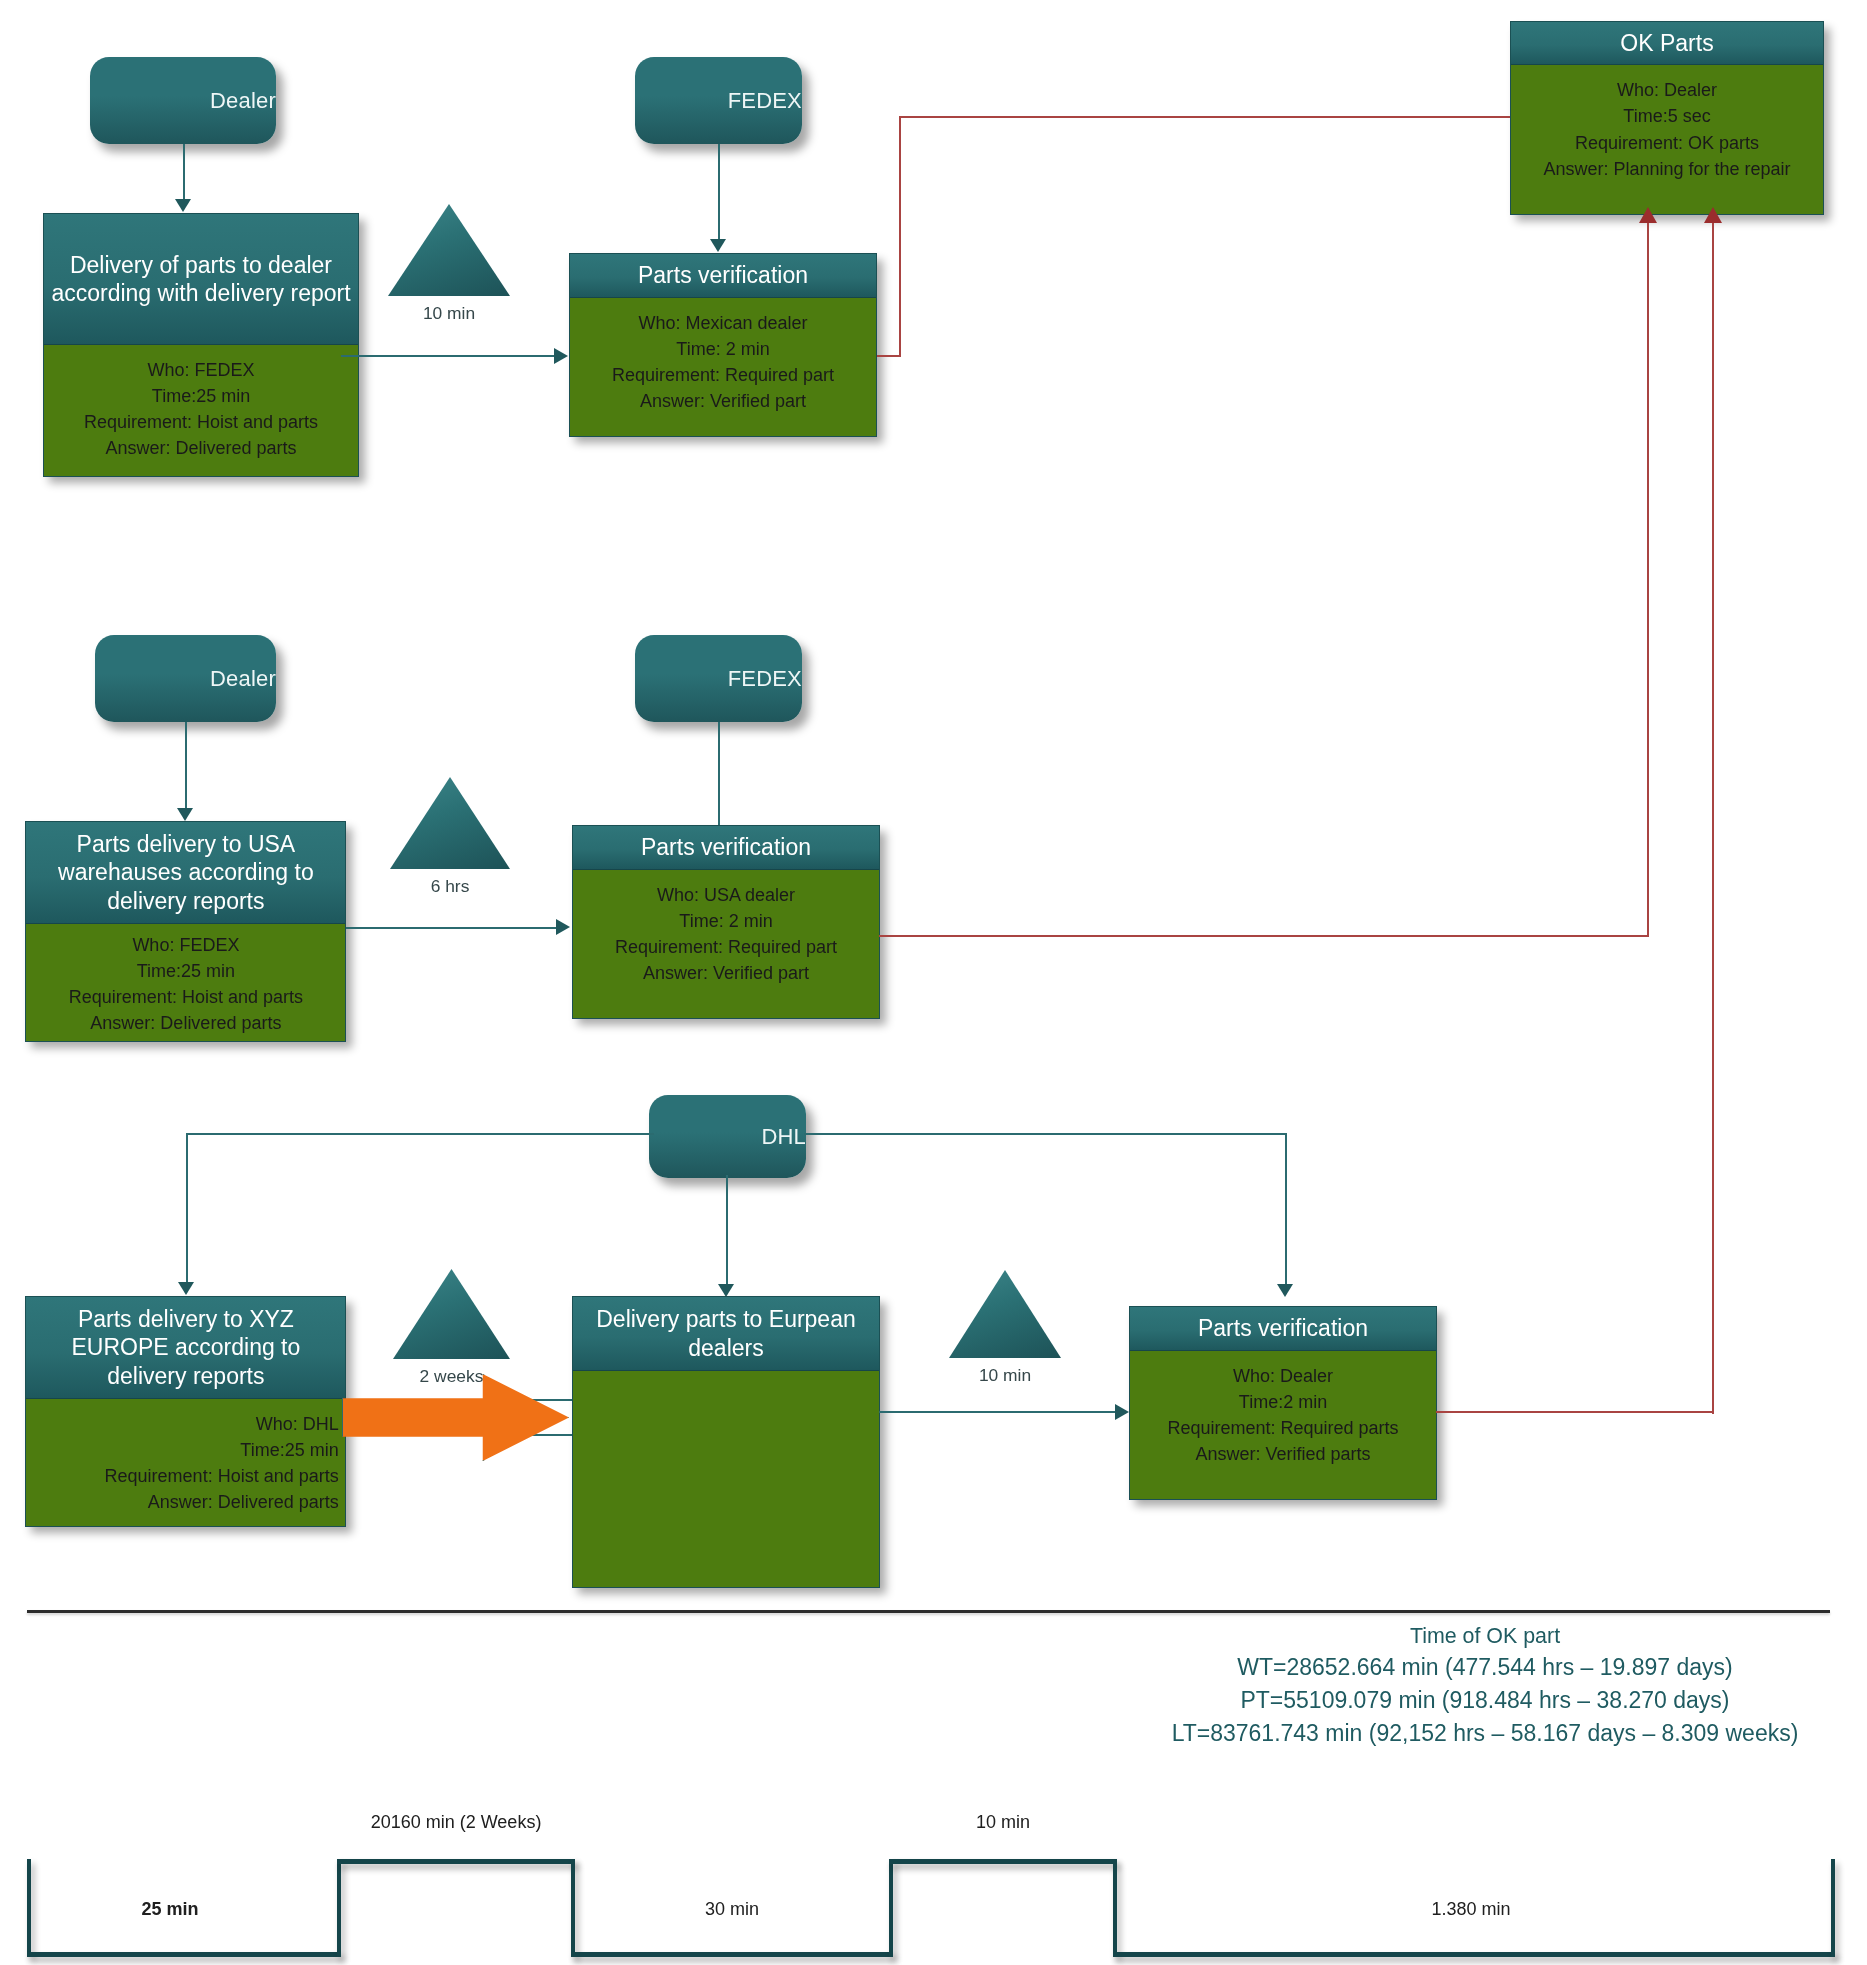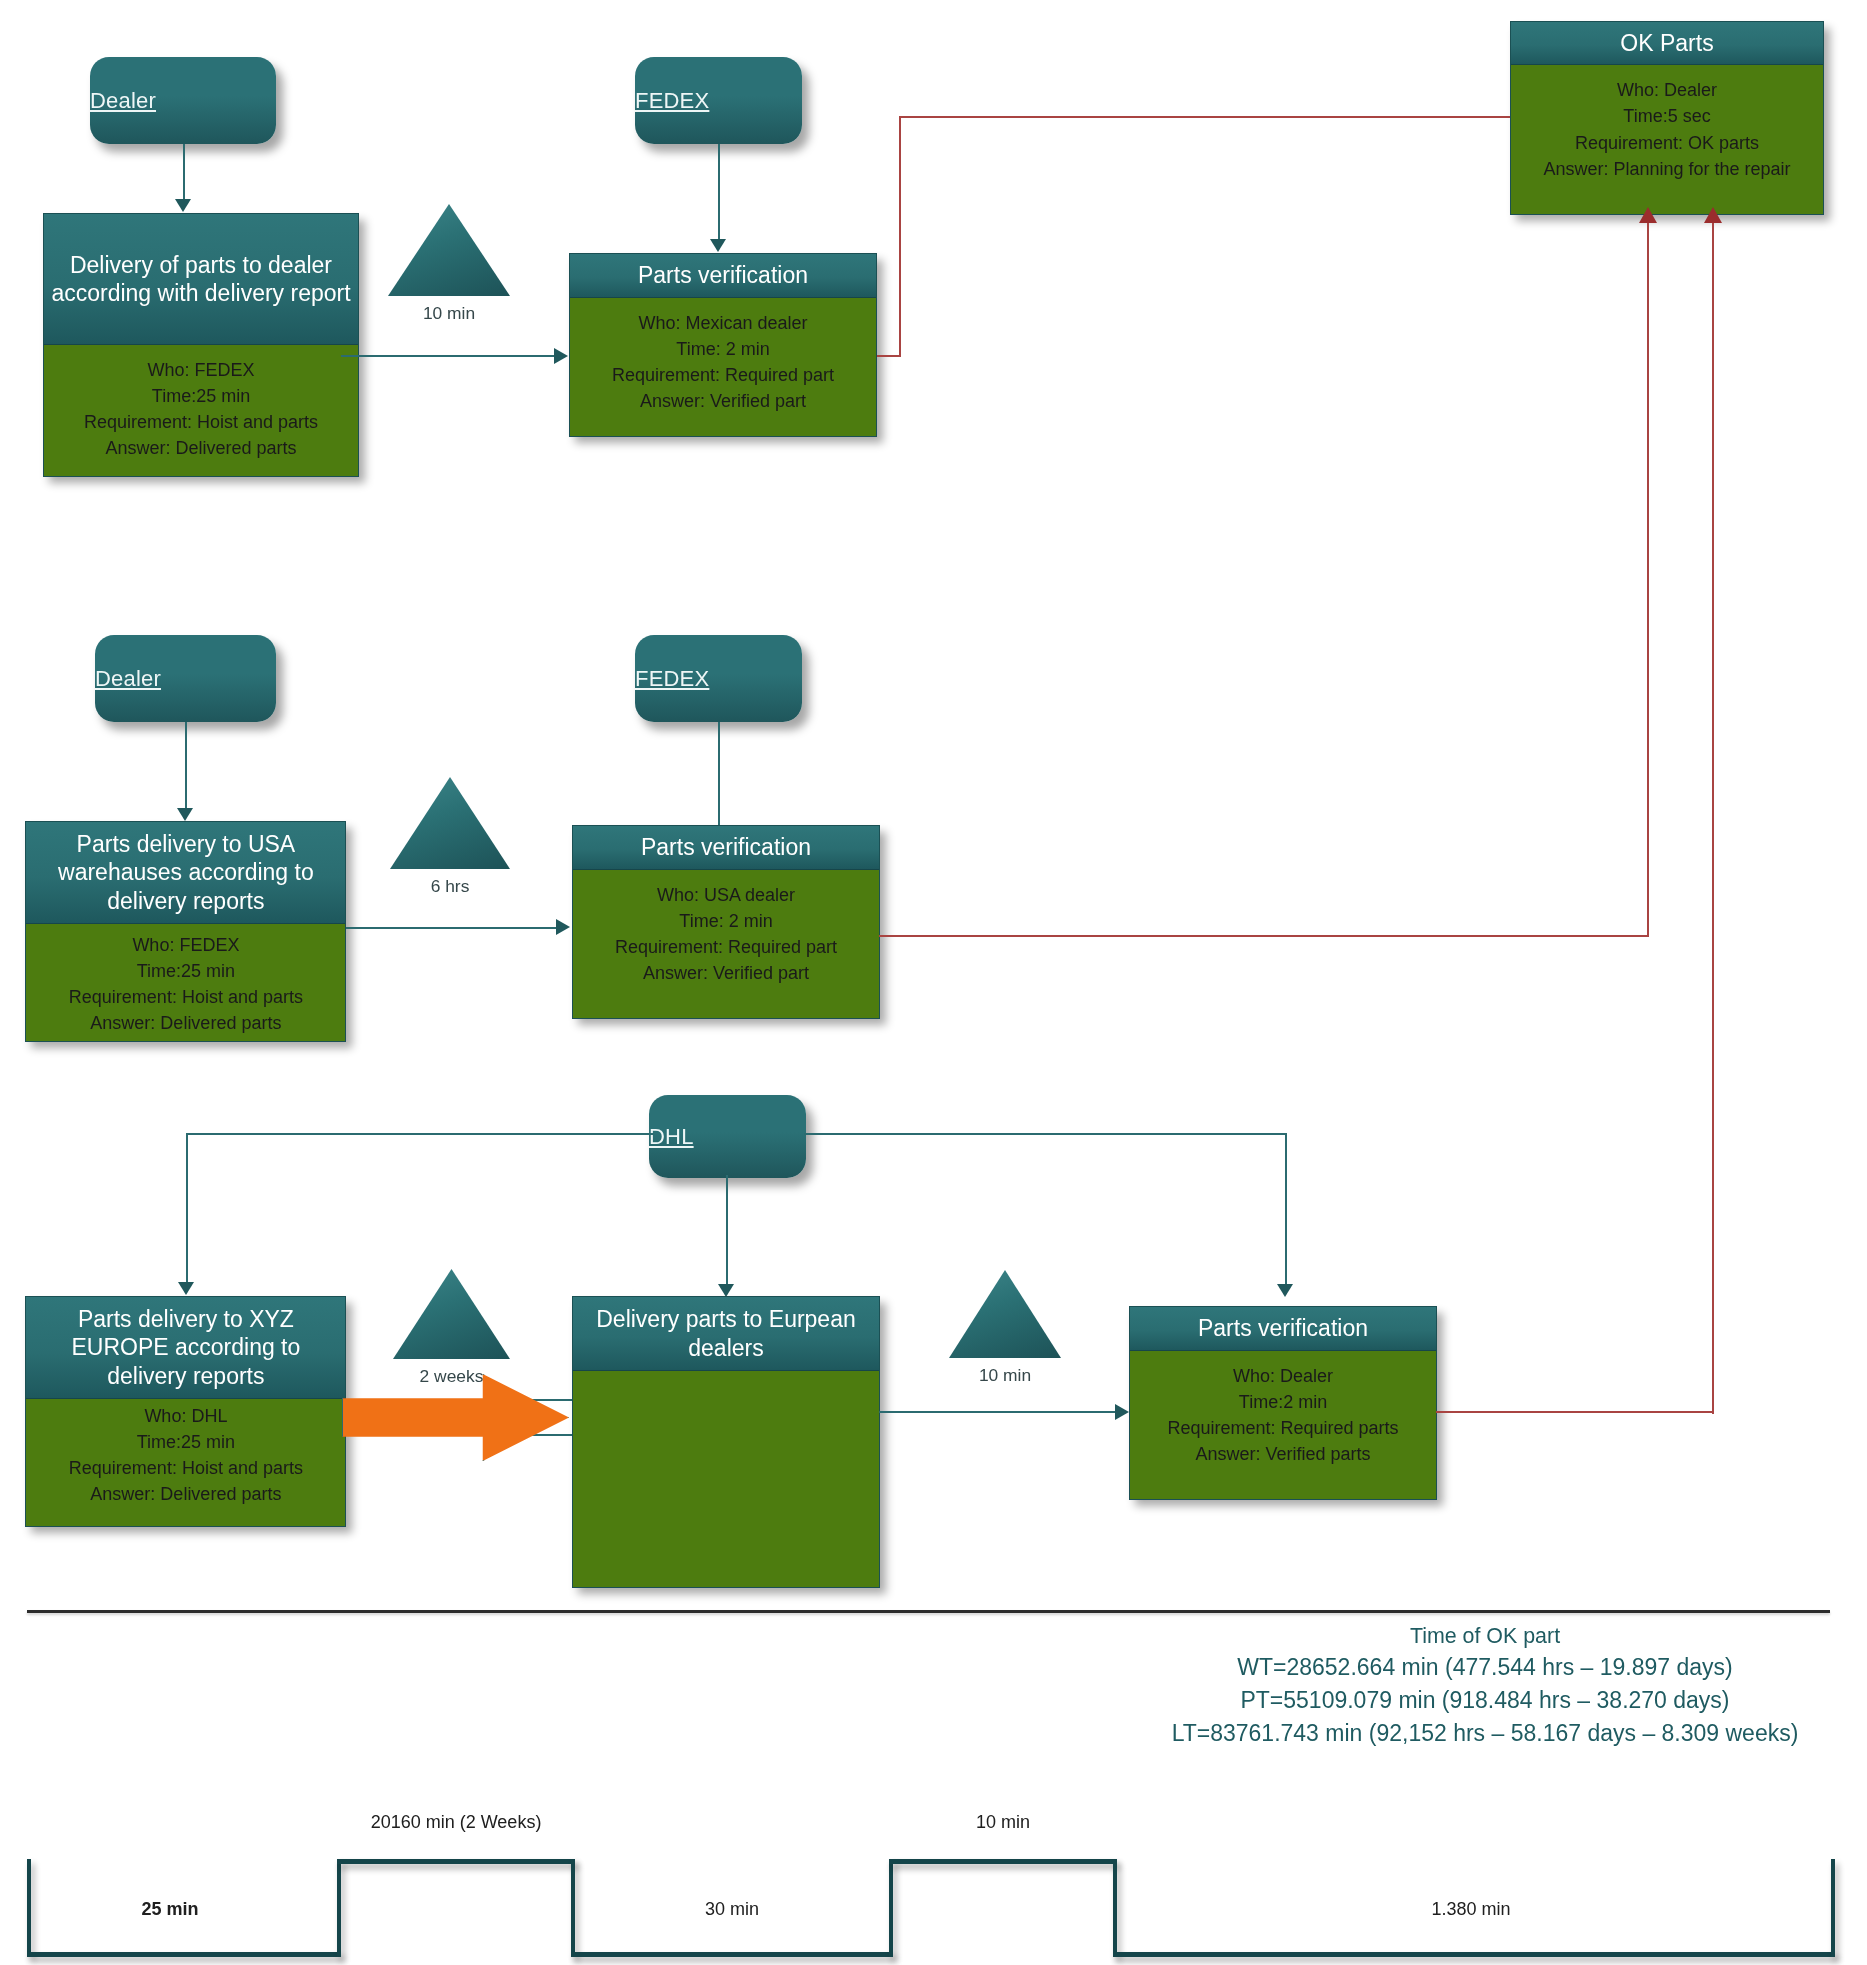--- a/index.html
+++ b/index.html
@@ -5,22 +5,22 @@
   html,body{margin:0;padding:0;background:#ffffff;}
   body{font-family:"Liberation Sans",sans-serif;}
   #canvas{position:relative;width:1868px;height:1965px;background:#fff;overflow:hidden;}
 
   
   .actor{
     position:absolute;
     border-radius:19px;
     background:linear-gradient(180deg,#2b7176 0%,#2b7176 45%,#1f565b 100%);
     box-shadow:6.7px 8px 9.4px rgba(0,0,0,.35);
-    display:flex;align-items:center;justify-content:flex-start;
-    color:#eef6f6;font-size:22px;letter-spacing:0.2px;text-decoration:underline;
+    display:flex;align-items:center;justify-content:flex-end;
+    color:#eef6f6;font-size:22px;letter-spacing:0.2px;
   }
 
   
   .card{position:absolute;background:#4d7c0f;border:1.3px solid #1b5054;box-shadow:6px 7.4px 8.7px rgba(0,0,0,.33);box-sizing:border-box;}
   .card .hdr{
     background:linear-gradient(180deg,#2f767a 0%,#2a6d71 55%,#1e585d 100%);
     color:#ffffff;text-align:center;box-sizing:border-box;
     display:flex;align-items:center;justify-content:center;
     padding:4px 6.7px;font-size:23px;line-height:1.22;
     border-bottom:1.3px solid #16464a;
@@ -190,21 +190,21 @@
 
   <div class="v" style="left:726px;top:1175px;height:110px;"></div>
   <div class="arr-d" style="left:718px;top:1284px;"></div>
 
   <div class="h" style="left:804px;top:1133px;width:483px;"></div>
   <div class="v" style="left:1285px;top:1133px;height:152px;"></div>
   <div class="arr-d" style="left:1277px;top:1284px;"></div>
 
   <div class="card" style="left:25.4px;top:1296px;width:321px;height:231px;">
     <div class="hdr" style="height:102px;">Parts delivery to XYZ EUROPE according to delivery reports</div>
-    <div class="body" style="padding-top:4px;">
+    <div class="body" style="padding-top:12px;text-align:right;">
       <div>Who: DHL</div>
       <div>Time:25 min</div>
       <div>Requirement: Hoist and parts</div>
       <div>Answer: Delivered parts</div>
     </div>
   </div>
 
   <div class="tri" style="left:393px;top:1269px;width:117px;height:90px;">
     <div class="shape"></div>
     <div class="lbl">2 weeks</div>

